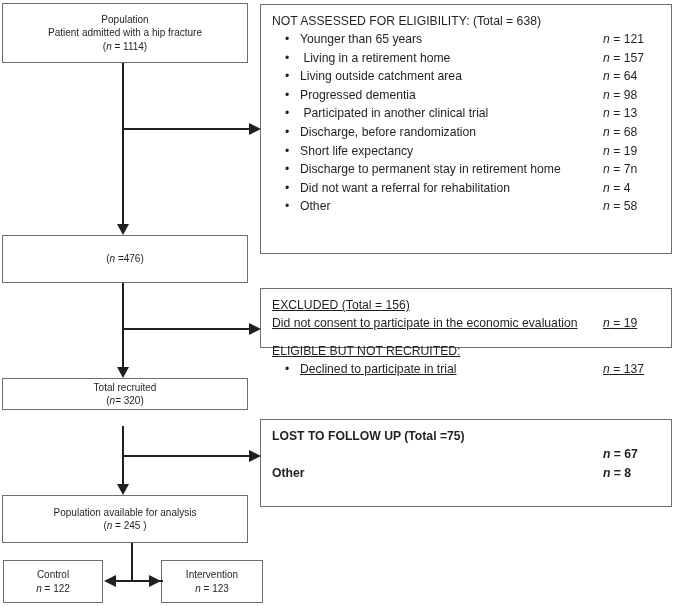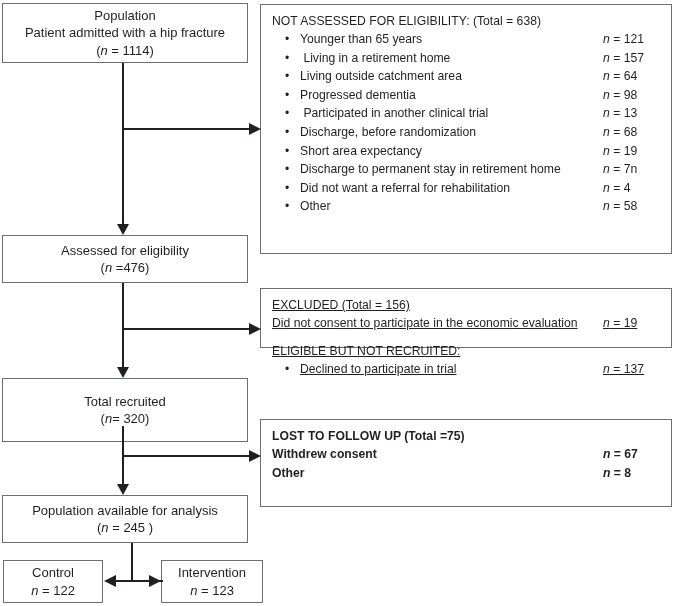--- a/index.html
+++ b/index.html
@@ -31,21 +31,21 @@
     justify-content: center;
     text-align: center;
     line-height: 1.32;
   }
   .box-left {
     text-align: left;
   }
   .ln {
     display: block;
     white-space: nowrap;
-    font-size: 13px;
+    font-size: 10px;
   }
   .n-it {
     font-style: italic;
   }
   
   .panel {
     padding: 7px 10px 16px 11px;
   }
   .panel-head {
     font-size: 12.2px;
@@ -126,25 +126,24 @@
 
 <div id="flow-root">
 
   <div class="box box-center" style="left:2px; top:3px; width:246px; height:60px;">
     <span class="ln">Population</span>
     <span class="ln">Patient admitted with a hip fracture</span>
     <span class="ln"><span>(</span><span class="n-it">n</span><span> = 1114)</span></span>
   </div>
 
   <div class="box box-center" style="left:2px; top:235px; width:246px; height:48px;">
-    <span class="ln">Assessed for eligibility</span>
     <span class="ln"><span>(</span><span class="n-it">n</span><span> =476)</span></span>
   </div>
 
-  <div class="box box-center" style="left:2px; top:378px; width:246px; height:64px;">
+  <div class="box box-center" style="left:2px; top:378px; width:246px; height:32px;">
     <span class="ln">Total recruited</span>
     <span class="ln"><span>(</span><span class="n-it">n</span><span>= 320)</span></span>
   </div>
 
   <div class="box box-center" style="left:2px; top:495px; width:246px; height:48px;">
     <span class="ln">Population available for analysis</span>
     <span class="ln"><span>(</span><span class="n-it">n</span><span> = 245 )</span></span>
   </div>
 
   <div class="box box-center" style="left:3px; top:560px; width:100px; height:43px;text-align:right;">
@@ -184,21 +183,21 @@
         <span class="lbl"> Participated in another clinical trial</span>
         <span class="spacer"></span>
         <span class="val"><span class="n-it">n</span><span> =  13</span></span>
       </div>
       <div class="row bullet-row">
         <span class="lbl">Discharge, before randomization</span>
         <span class="spacer"></span>
         <span class="val"><span class="n-it">n</span><span> = 68</span></span>
       </div>
       <div class="row bullet-row">
-        <span class="lbl">Short area expectancy</span>
+        <span class="lbl">Short life expectancy</span>
         <span class="spacer"></span>
         <span class="val"><span class="n-it">n</span><span> = 19</span></span>
       </div>
       <div class="row bullet-row">
         <span class="lbl">Discharge to permanent stay in retirement home</span>
         <span class="spacer"></span>
         <span class="val"><span class="n-it">n</span><span> = 7n</span></span>
       </div>
       <div class="row bullet-row">
         <span class="lbl">Did not want a referral for rehabilitation</span>
@@ -225,21 +224,20 @@
     <div class="row bullet-row">
       <span class="lbl">Declined to participate in trial</span>
       <span class="spacer"></span>
       <span class="val"><span class="n-it">n</span><span> = 137</span></span>
     </div>
   </div>
 
   <div class="box box-left panel" style="left:260px; top:419px; width:412px; height:88px;font-weight:bold;">
     <div class="panel-head">LOST TO FOLLOW UP (Total =75)</div>
     <div class="row">
-      <span class="lbl">Withdrew consent</span>
       <span class="spacer"></span>
       <span class="val"><span class="n-it">n</span><span> = 67</span></span>
     </div>
     <div class="row">
       <span class="lbl">Other</span>
       <span class="spacer"></span>
       <span class="val"><span class="n-it">n</span><span> = 8</span></span>
     </div>
   </div>
 

